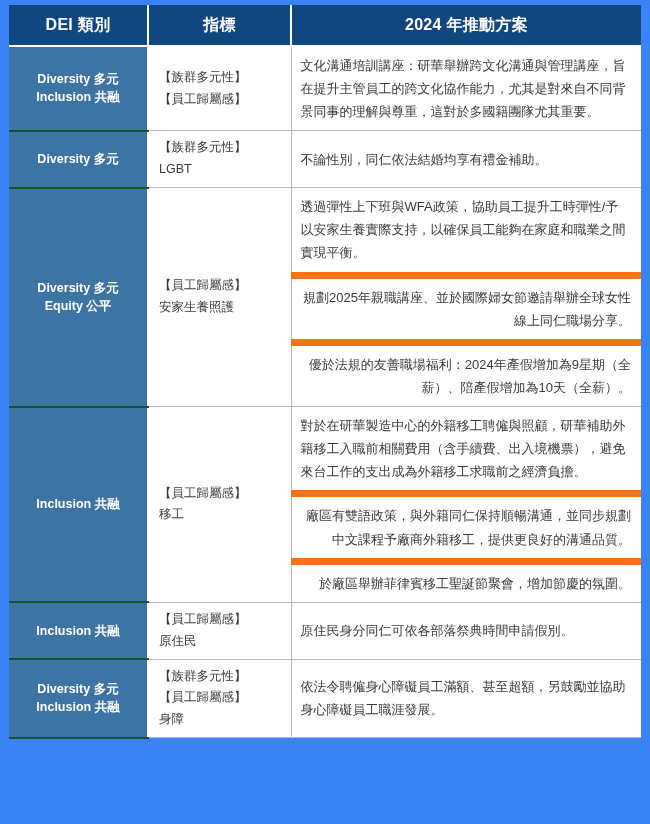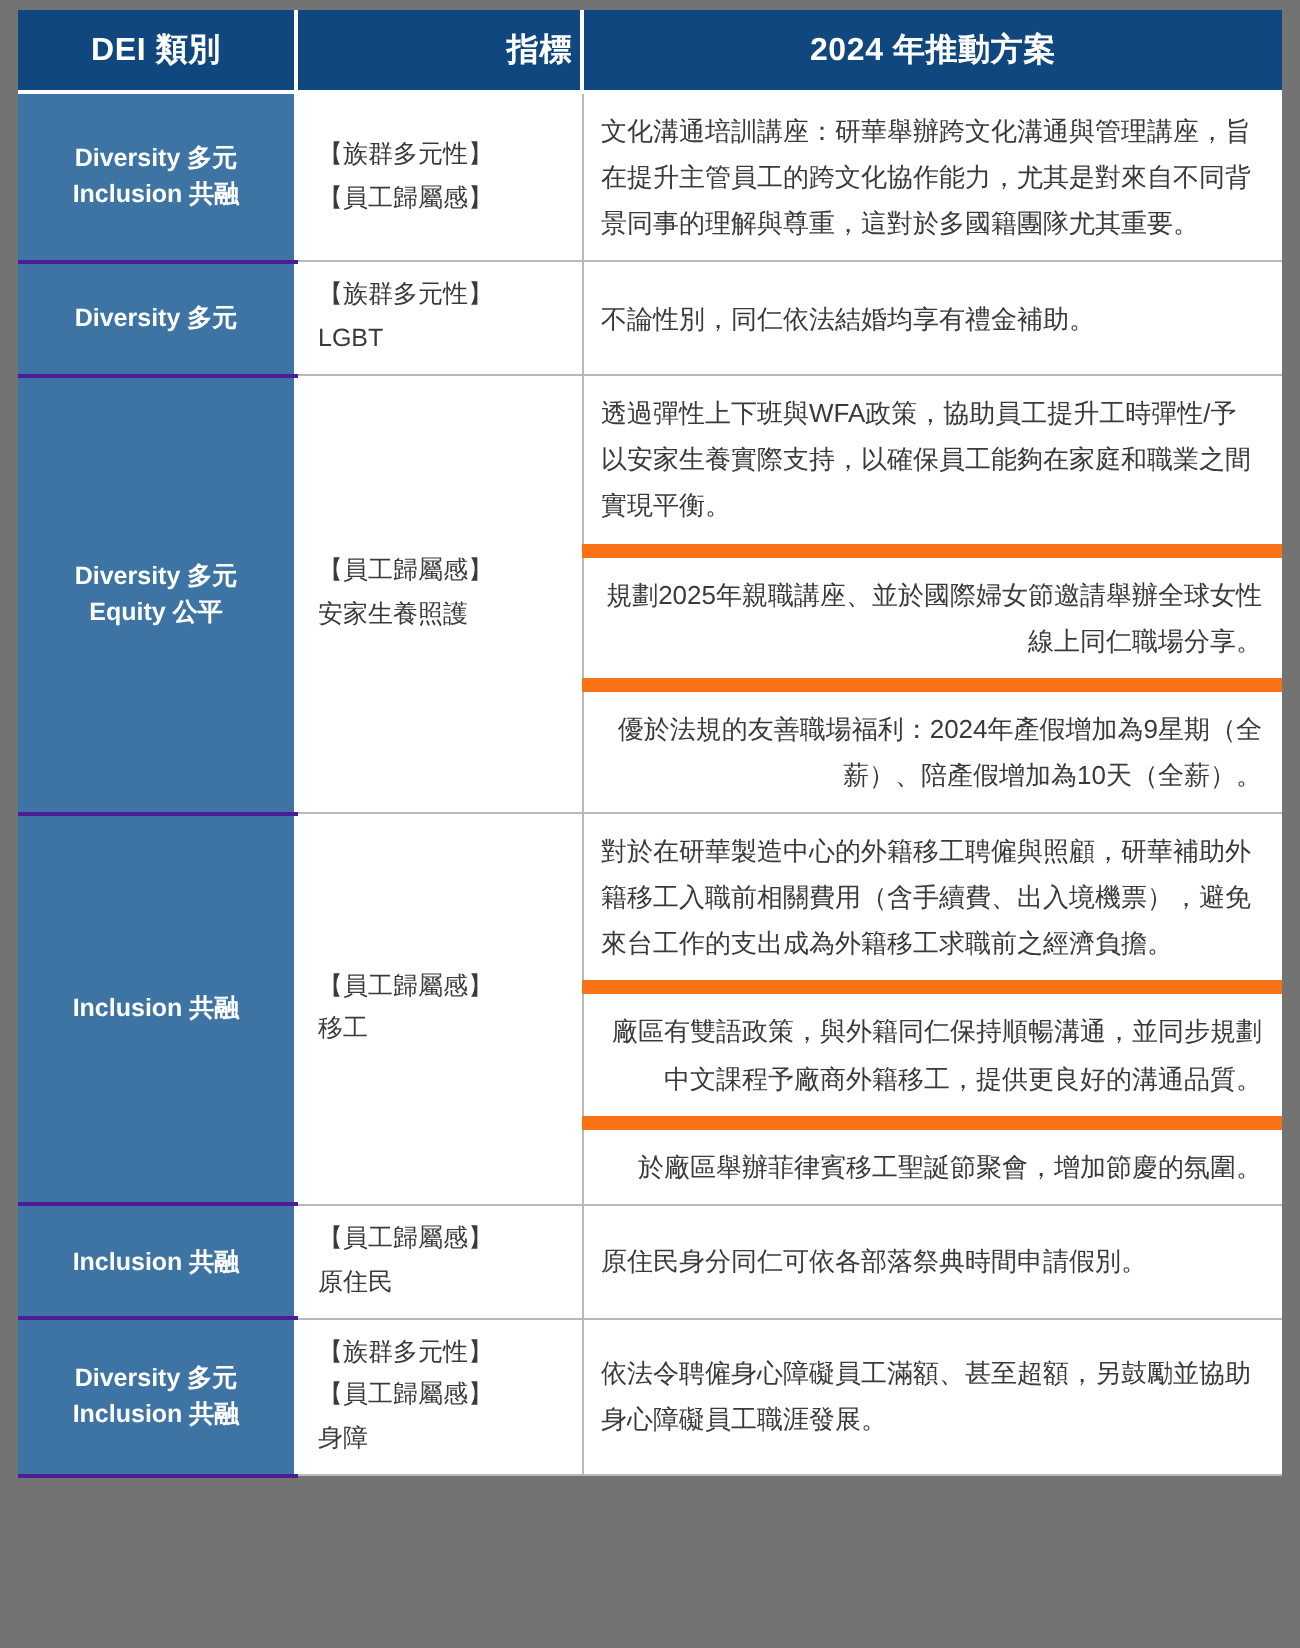--- a/index.html
+++ b/index.html
@@ -11,21 +11,21 @@
     width: 650px;
     height: 824px;
     font-family: "Liberation Sans", "DejaVu Sans", sans-serif;
     overflow: hidden;
   }
 
   .sheet {
     position: relative;
     width: 650px;
     height: 824px;
-    background: #737373;
+    background: #3b82f6;
     box-sizing: border-box;
     padding: 5px 8px 9px 9px;
   }
 
   table.dei-table {
     border-collapse: collapse;
     table-layout: fixed;
     width: 632px;
   }
 
@@ -53,21 +53,21 @@
     background: #3d74a4;
     color: #ffffff;
     font-weight: bold;
     font-size: 12.5px;
     line-height: 1.45;
     text-align: center;
     vertical-align: middle;
     width: 130px;
     padding: 6px 4px;
     border-top: 2px solid #ffffff;
-    border-bottom: 2px solid #4c1d95;
+    border-bottom: 2px solid #14532d;
     border-left: none;
     border-right: 2px solid #ffffff;
     white-space: nowrap;
   }
 
   
   td.metric {
     background: #ffffff;
     color: #3a3a3a;
     font-size: 12.5px;
@@ -98,21 +98,21 @@
   .metric-line { display: block; }
 </style>
 </head>
 <body>
 
 <div class="sheet">
   <table class="dei-table">
     <thead>
       <tr>
         <th class="first" style="width:130px;">DEI 類別</th>
-        <th style="width:133px;text-align:right;">指標</th>
+        <th style="width:133px;">指標</th>
         <th class="last">2024 年推動方案</th>
       </tr>
     </thead>
     <tbody id="table-body">
         <tr>
           <td class="cat" rowspan="1">
             <span class="metric-line">Diversity 多元</span>
             <span class="metric-line">Inclusion 共融</span>
           </td>
           <td class="metric" rowspan="1">

